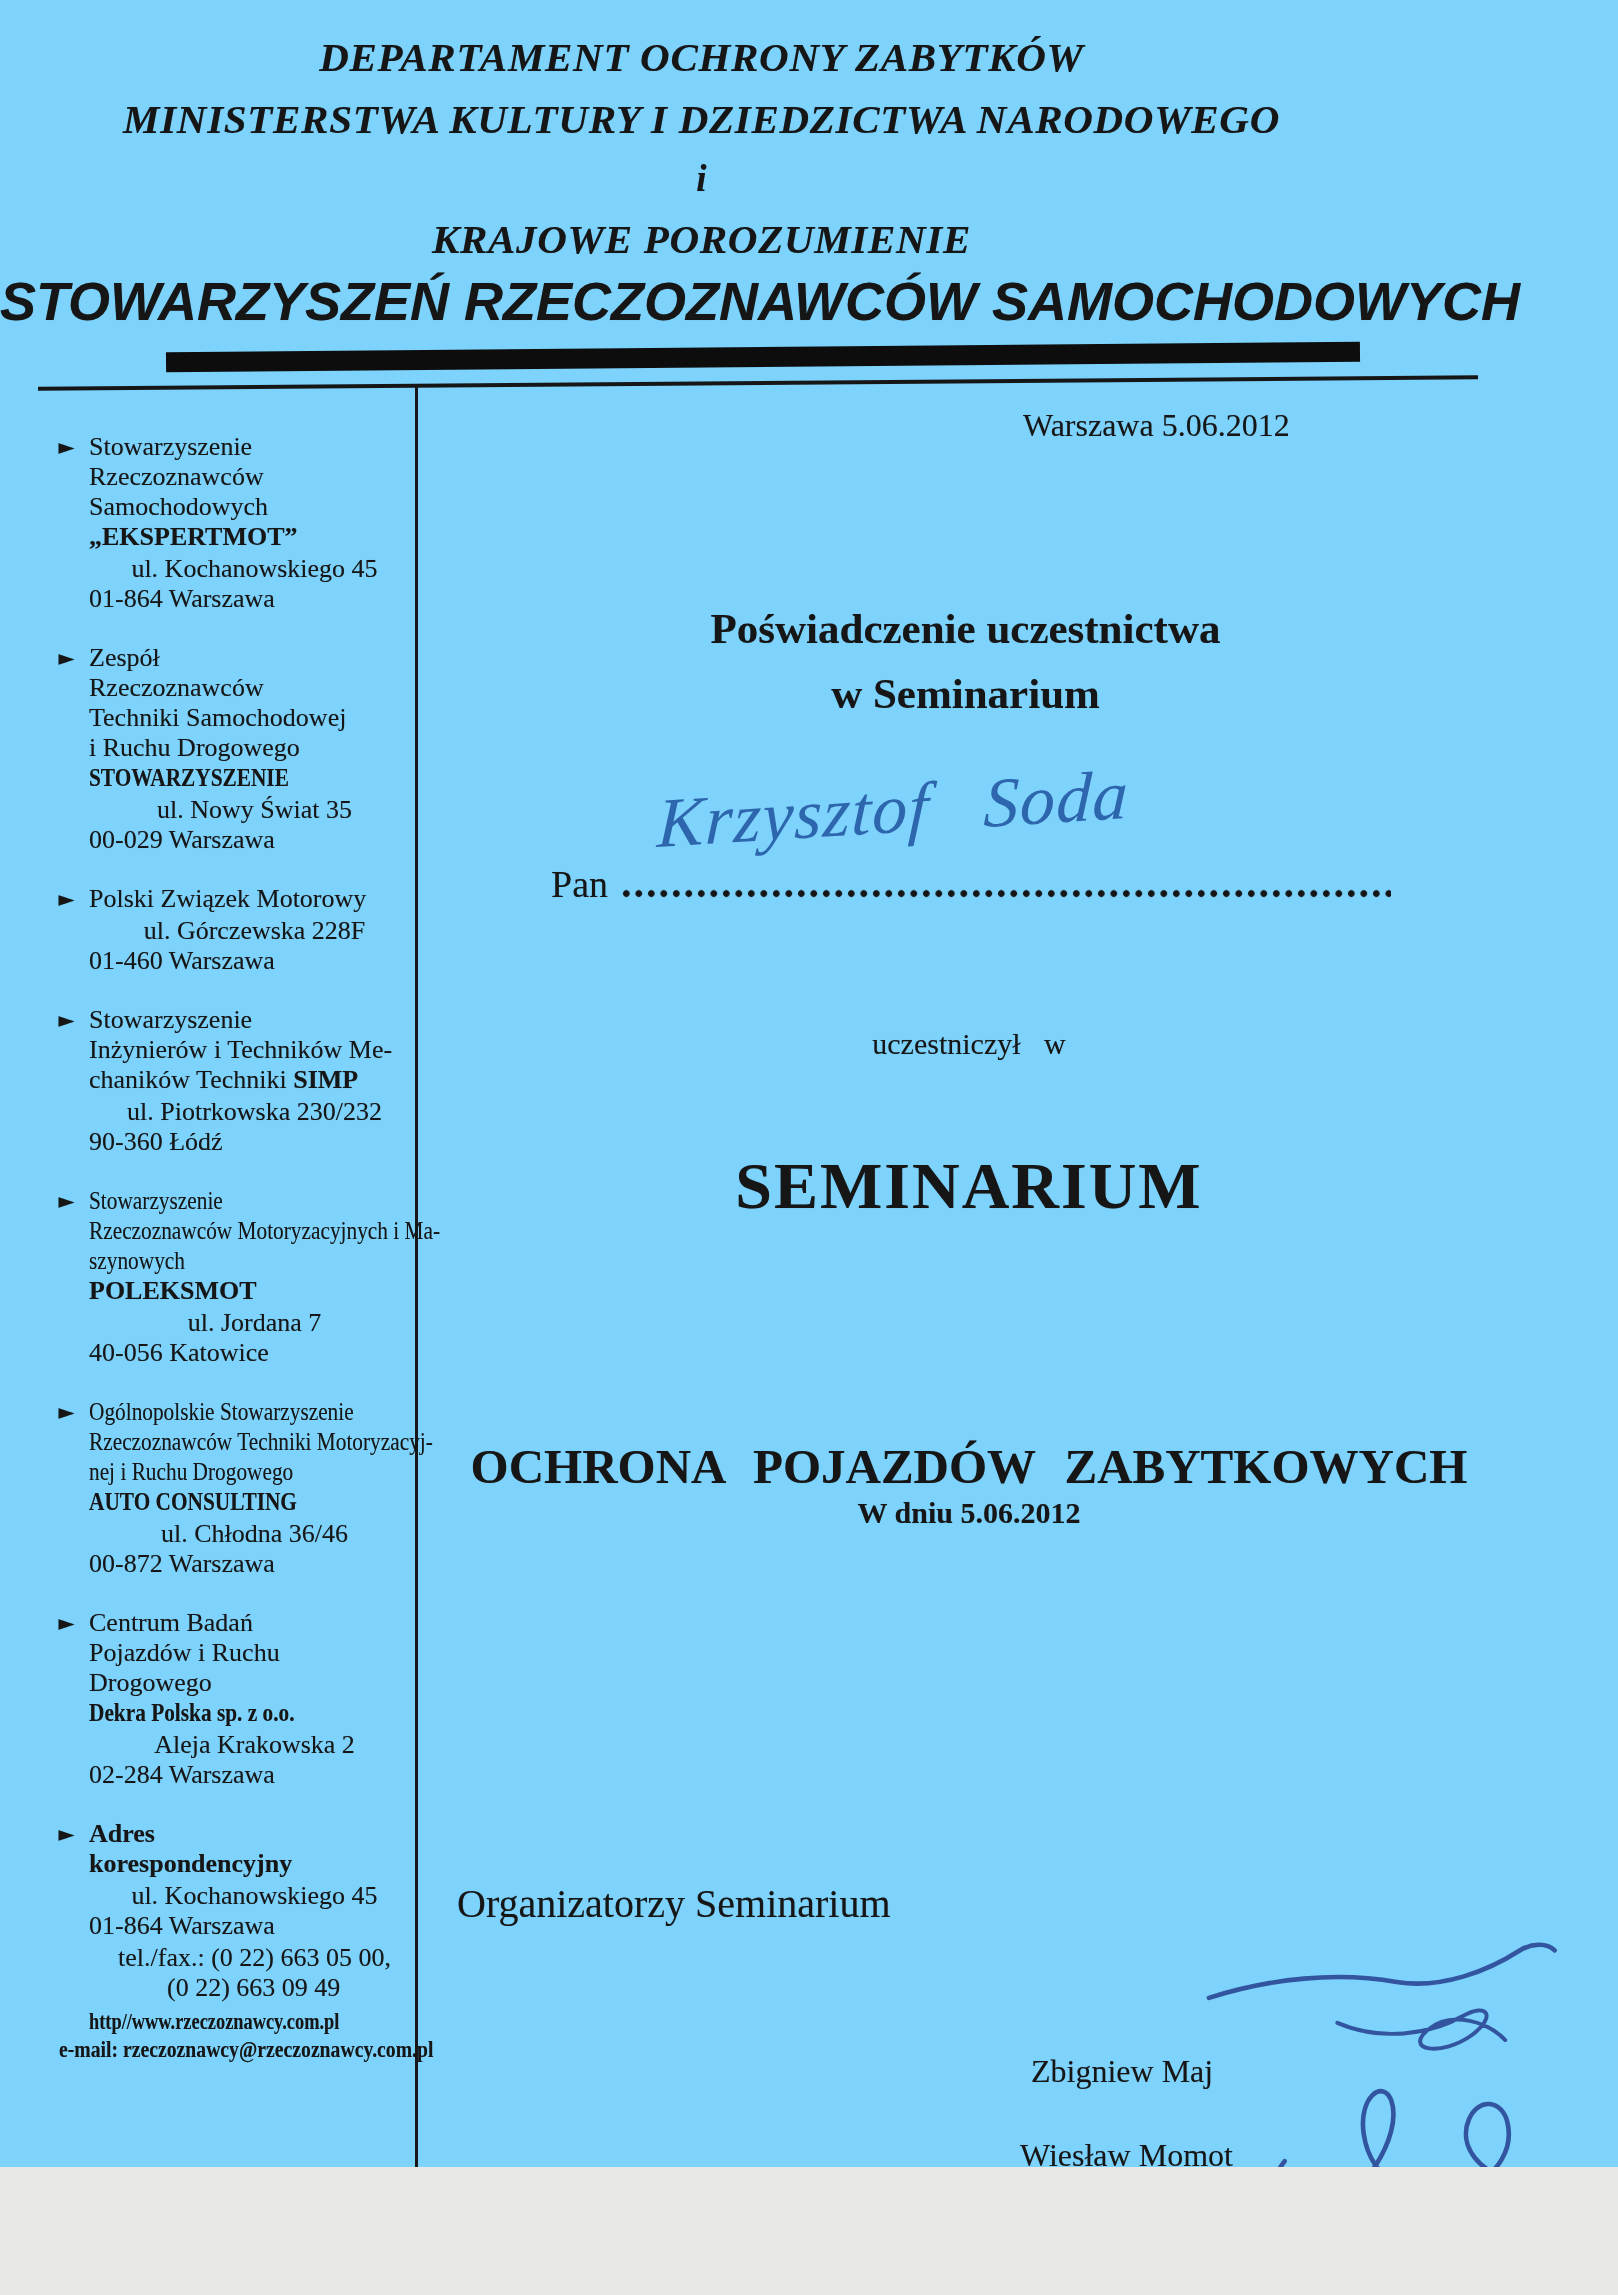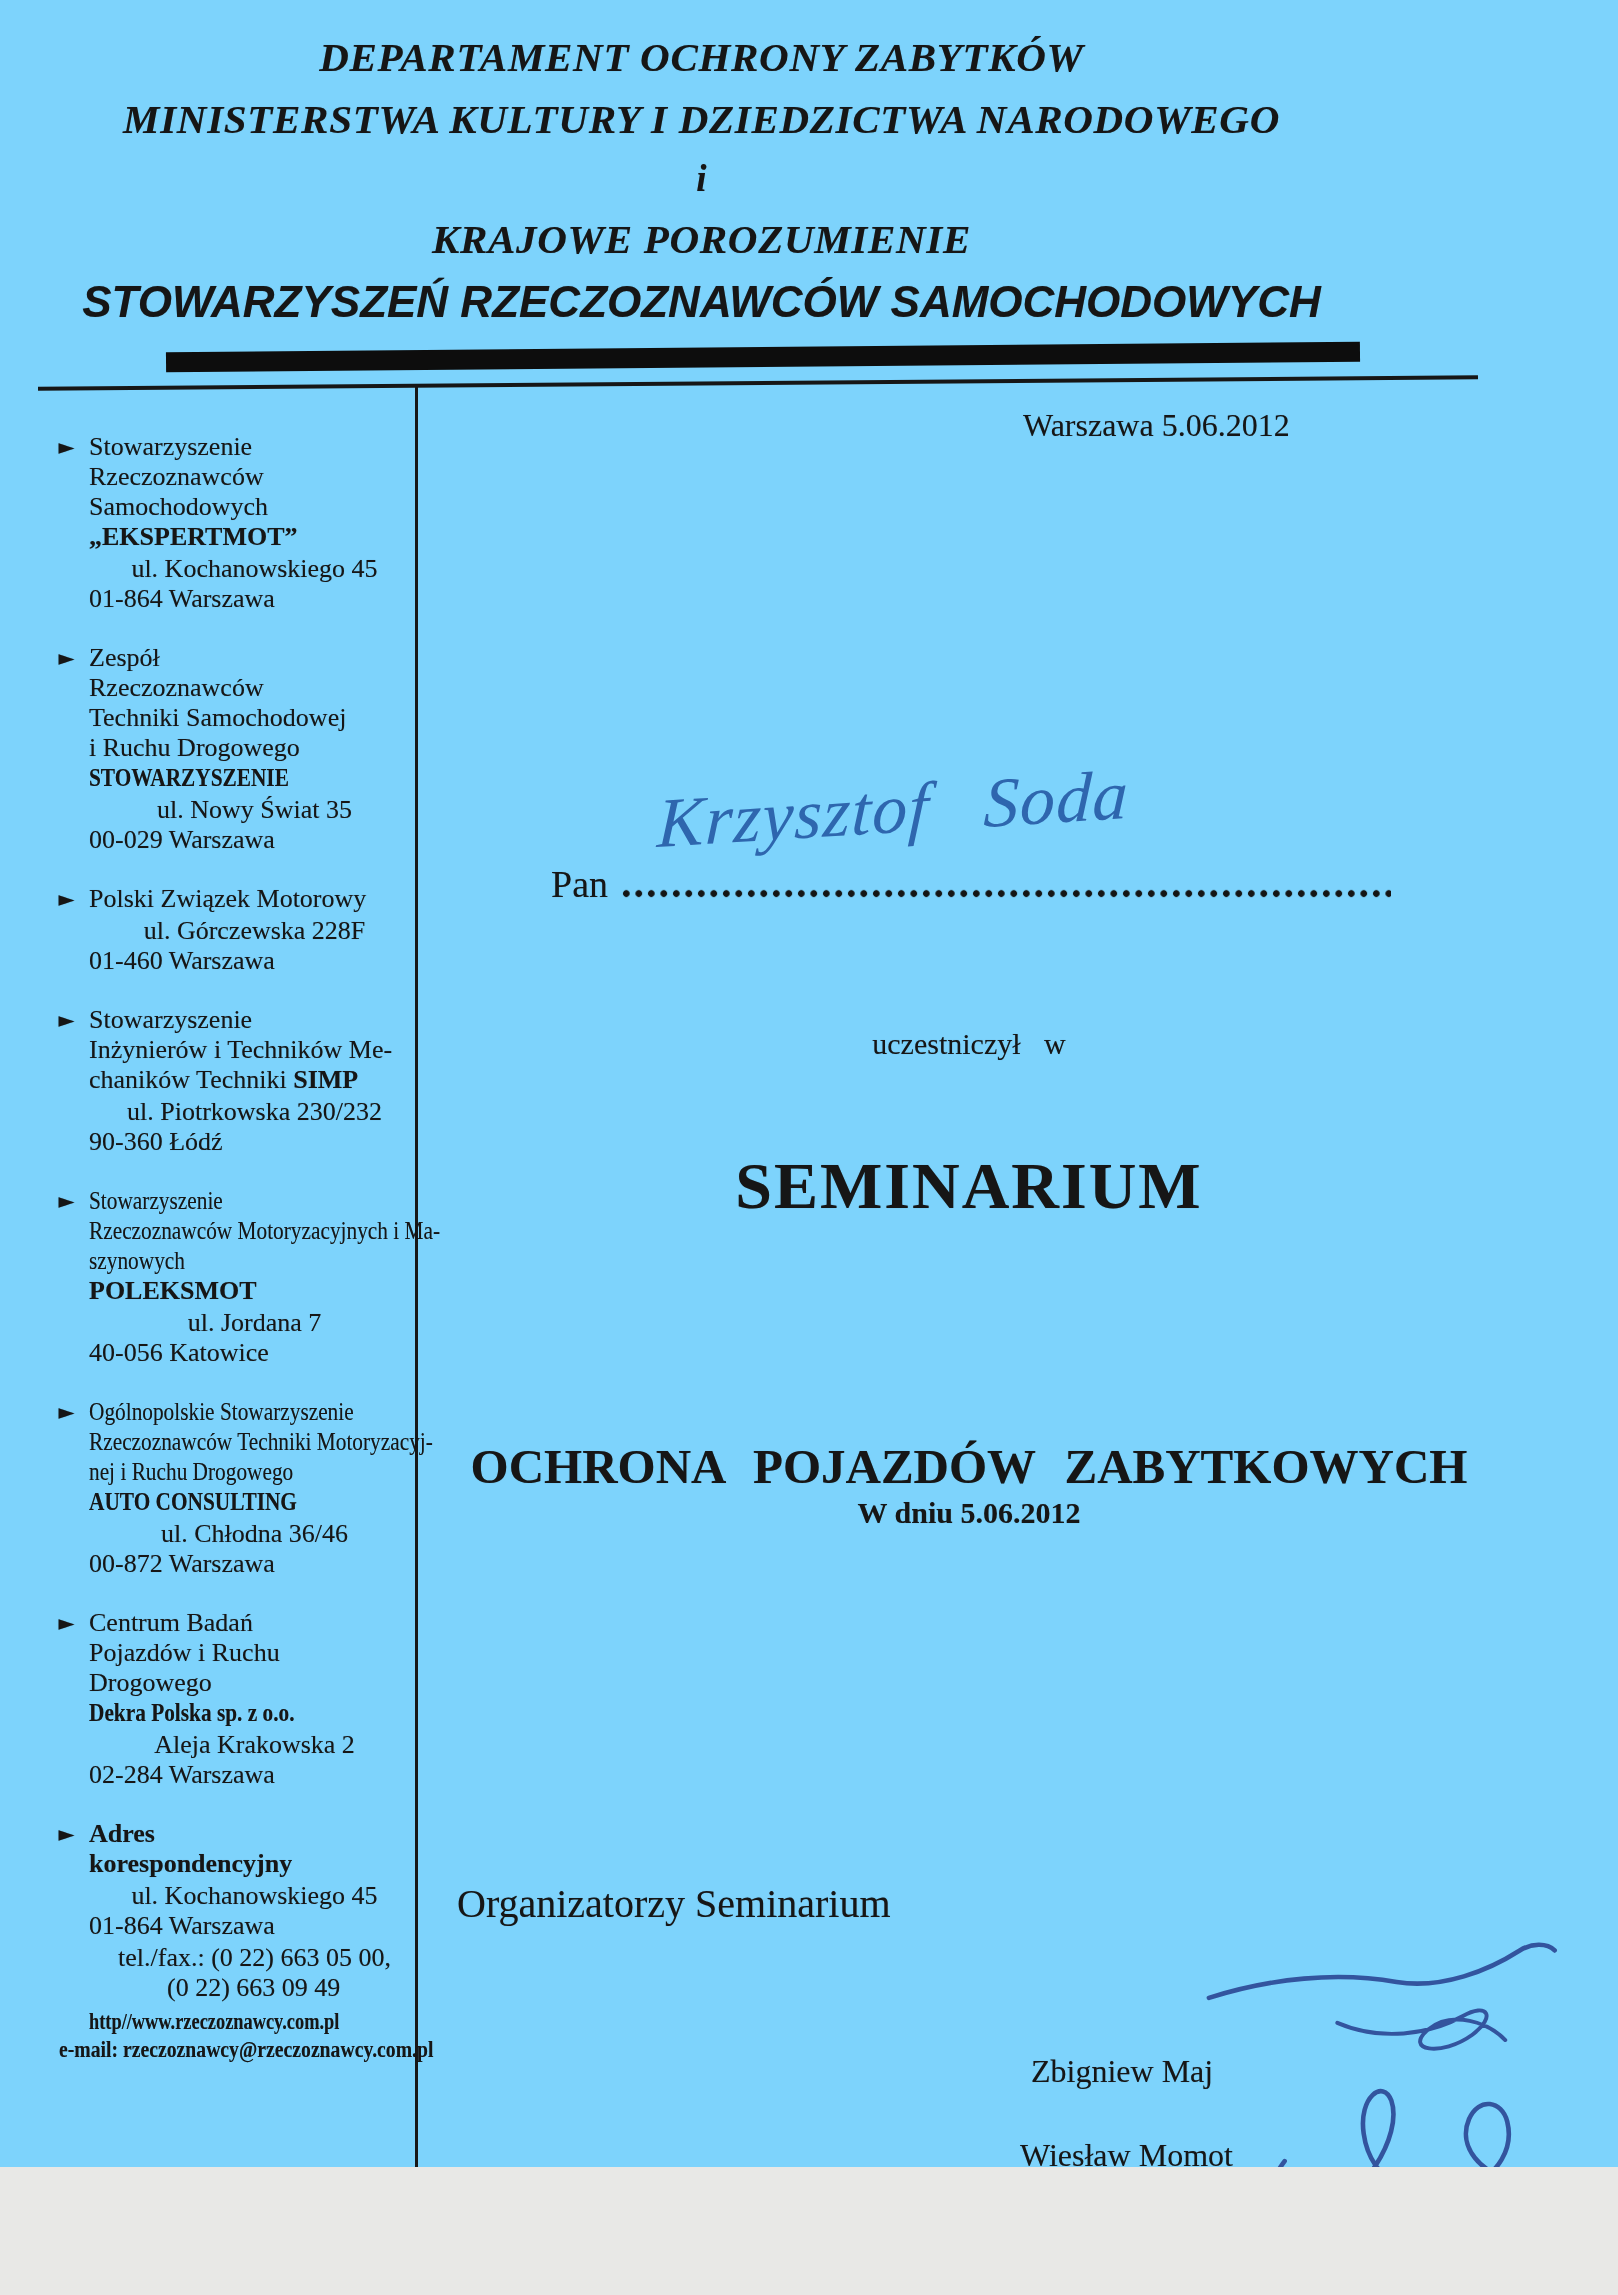--- a/index.html
+++ b/index.html
@@ -18,21 +18,21 @@
   .header{
     position:absolute;left:0;top:26px;width:1403px;
     text-align:center;
     font-style:italic;font-weight:bold;
   }
   .hl{line-height:62px;white-space:nowrap;}
   .hl-serif{font-size:41px;letter-spacing:0.7px;}
   .hl-i{font-size:37px;line-height:58px;}
   .hl-sans{
     font-family:"Liberation Sans","DejaVu Sans",sans-serif;
-    font-size:44px;line-height:63px;letter-spacing:0;
+    font-size:54px;line-height:63px;letter-spacing:0;
   }
   .rule-thick{
     position:absolute;left:166px;top:347px;width:1194px;height:20.4px;
     background:#0d0d0d;transform:rotate(-0.5deg);
   }
   .rule-thin{
     position:absolute;left:38px;top:381px;width:1440px;height:4px;
     background:#161616;transform:rotate(-0.45deg);
   }
   .divider-v{
@@ -207,20 +207,24 @@
             <div class="ln indent">(0 22) 663 09 49</div>
             <div class="ln b c small g2">http//www.rzeczoznawcy.com.pl</div>
             <div class="ln b small email">e-mail: rzeczoznawcy@rzeczoznawcy.com.pl</div>
           </div>
         </div>
       </div>
   </aside>
 
   <div class="date">Warszawa 5.06.2012</div>
 
+  <div class="cert-title">
+    <div>Poświadczenie uczestnictwa</div>
+    <div>w Seminarium</div>
+  </div>
 
   <div class="pan-label">Pan</div>
   <div class="dotted-line"></div>
   <div class="handwritten-name">Krzysztof Soda</div>
 
   <div class="centered-col participated">uczestniczył w</div>
   <div class="centered-col sem1">SEMINARIUM</div>
   <div class="centered-col topic">OCHRONA POJAZDÓW ZABYTKOWYCH</div>
   <div class="centered-col topic-date">W dniu 5.06.2012</div>
 

